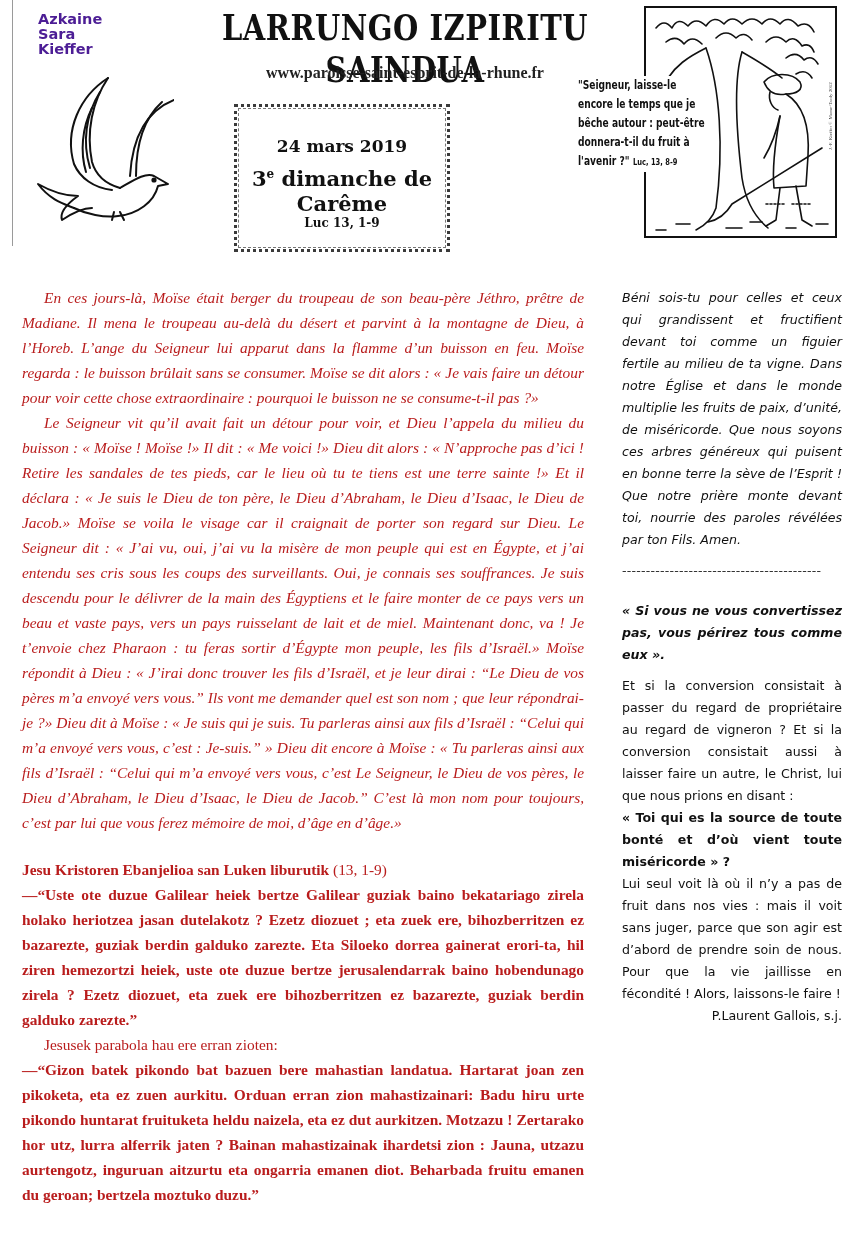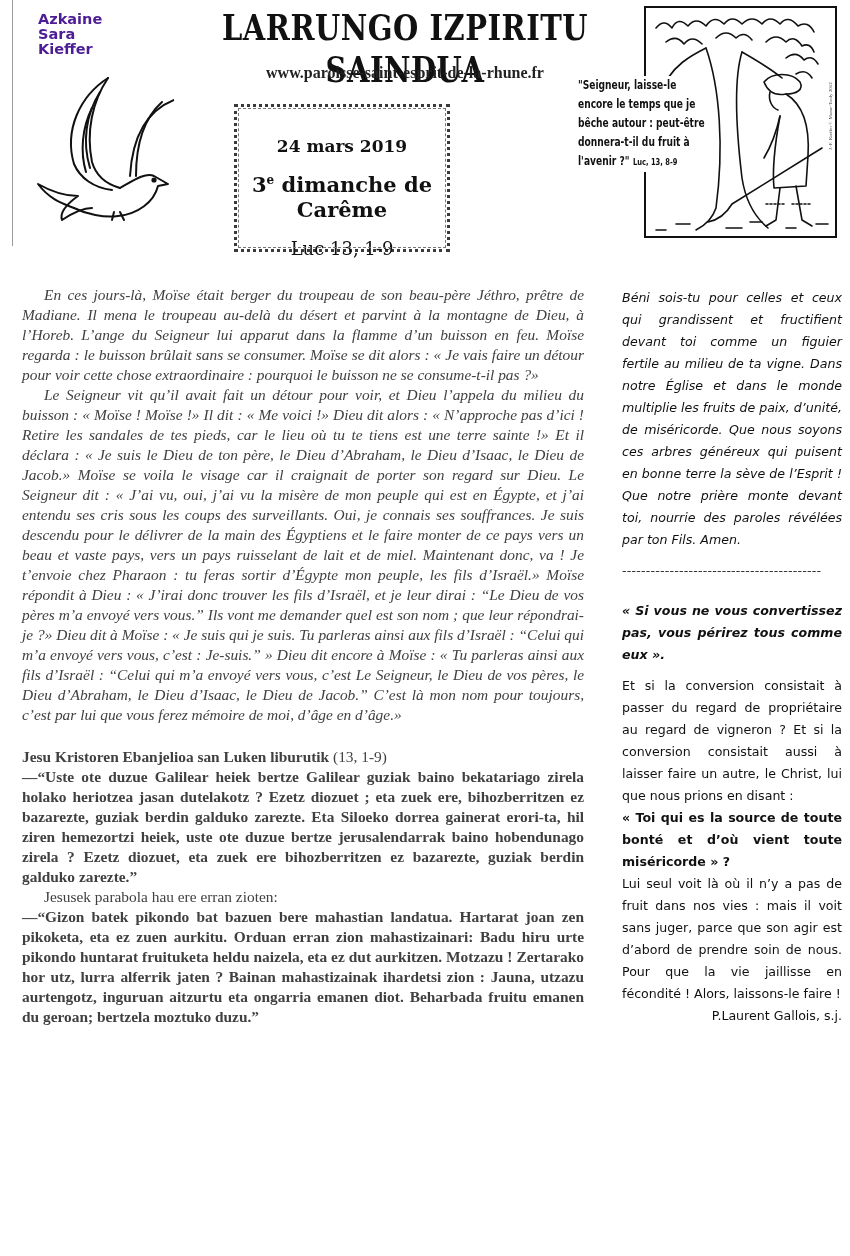--- a/index.html
+++ b/index.html
@@ -8,32 +8,32 @@
 
   
   .left-rule { left: 12px; top: 0; width: 1px; height: 246px; background: #9a9a9a; }
   .villages { left: 38px; top: 12px; font-family: "DejaVu Sans", sans-serif; font-weight: bold; font-size: 14.5px; line-height: 15px; color: #4c1d95; }
   .villages div { margin: 0; }
   .dove { left: 34px; top: 72px; width: 140px; height: 150px; }
   .title { left: 180px; top: 6px; width: 450px; text-align: center; font-family: "DejaVu Serif", serif; font-weight: bold; font-size: 29px; letter-spacing: 0.5px; color: #111; transform: scaleY(1.25); transform-origin: top center; }
   .url { left: 200px; top: 64px; width: 410px; text-align: center; font-family: "Liberation Serif", serif; font-weight: bold; font-size: 16px; color: #222; }
   .date-box { left: 234px; top: 104px; width: 216px; height: 148px; border: 3px dotted #3a3a3a; outline: 1px dashed #777; outline-offset: -5px; box-sizing: border-box; text-align: center; font-family: "DejaVu Serif", serif; color: #111; }
   .date-box .d1 { margin-top: 29px; font-size: 17px; font-weight: bold; }
-  .date-box .d2 { margin-top: 16px; font-size: 21px; font-weight: bold; }
+  .date-box .d2 { margin-top: 10px; font-size: 21px; font-weight: bold; }
   .date-box .d2 sup { font-size: 12px; }
-  .date-box .d3 { margin-top: 16px; font-size: 18px; font-weight: normal; }
+  .date-box .d3 { font-size: 12px; font-weight: bold; }
 
   .illus-frame { left: 644px; top: 6px; width: 193px; height: 232px; border: 2px solid #111; box-sizing: border-box; }
   .illus-svg { left: 646px; top: 8px; width: 189px; height: 228px; }
   .quote-bubble { left: 578px; top: 76px; width: 150px; background: #fff; font-family: "DejaVu Sans Condensed", "DejaVu Sans", sans-serif; font-weight: bold; font-size: 11.5px; line-height: 19px; color: #111; transform: scaleX(0.88); transform-origin: left top; }
   .quote-ref { font-size: 8.5px; font-weight: bold; margin-left: 4px; }
   .credit { left: 828px; top: 150px; font-family: "Liberation Serif", serif; font-size: 5px; color: #444; transform: rotate(-90deg); transform-origin: left top; white-space: nowrap; }
 
   
-  .main-col { left: 22px; top: 285px; width: 562px; font-family: "Liberation Serif", serif; font-size: 15.4px; line-height: 20px; text-align: justify; color: #404040; }
+  .main-col { left: 22px; top: 285px; width: 562px; font-family: "Liberation Serif", serif; font-size: 15.4px; line-height: 25px; text-align: justify; color: #b91c1c; }
   .main-col p { margin: 0; }
   .it { font-style: italic; }
   .indent { text-indent: 22px; }
   .gospel-heading { margin-top: 22px !important; font-weight: bold; }
   .gospel-heading .ref { font-weight: normal; }
   .gospel-body { margin-top: 9px !important; }
   .bold { font-weight: bold; }
 
   
   .side-col { left: 622px; top: 278px; width: 220px; font-family: "DejaVu Sans", sans-serif; font-size: 12.6px; line-height: 22px; text-align: justify; color: #111; }

